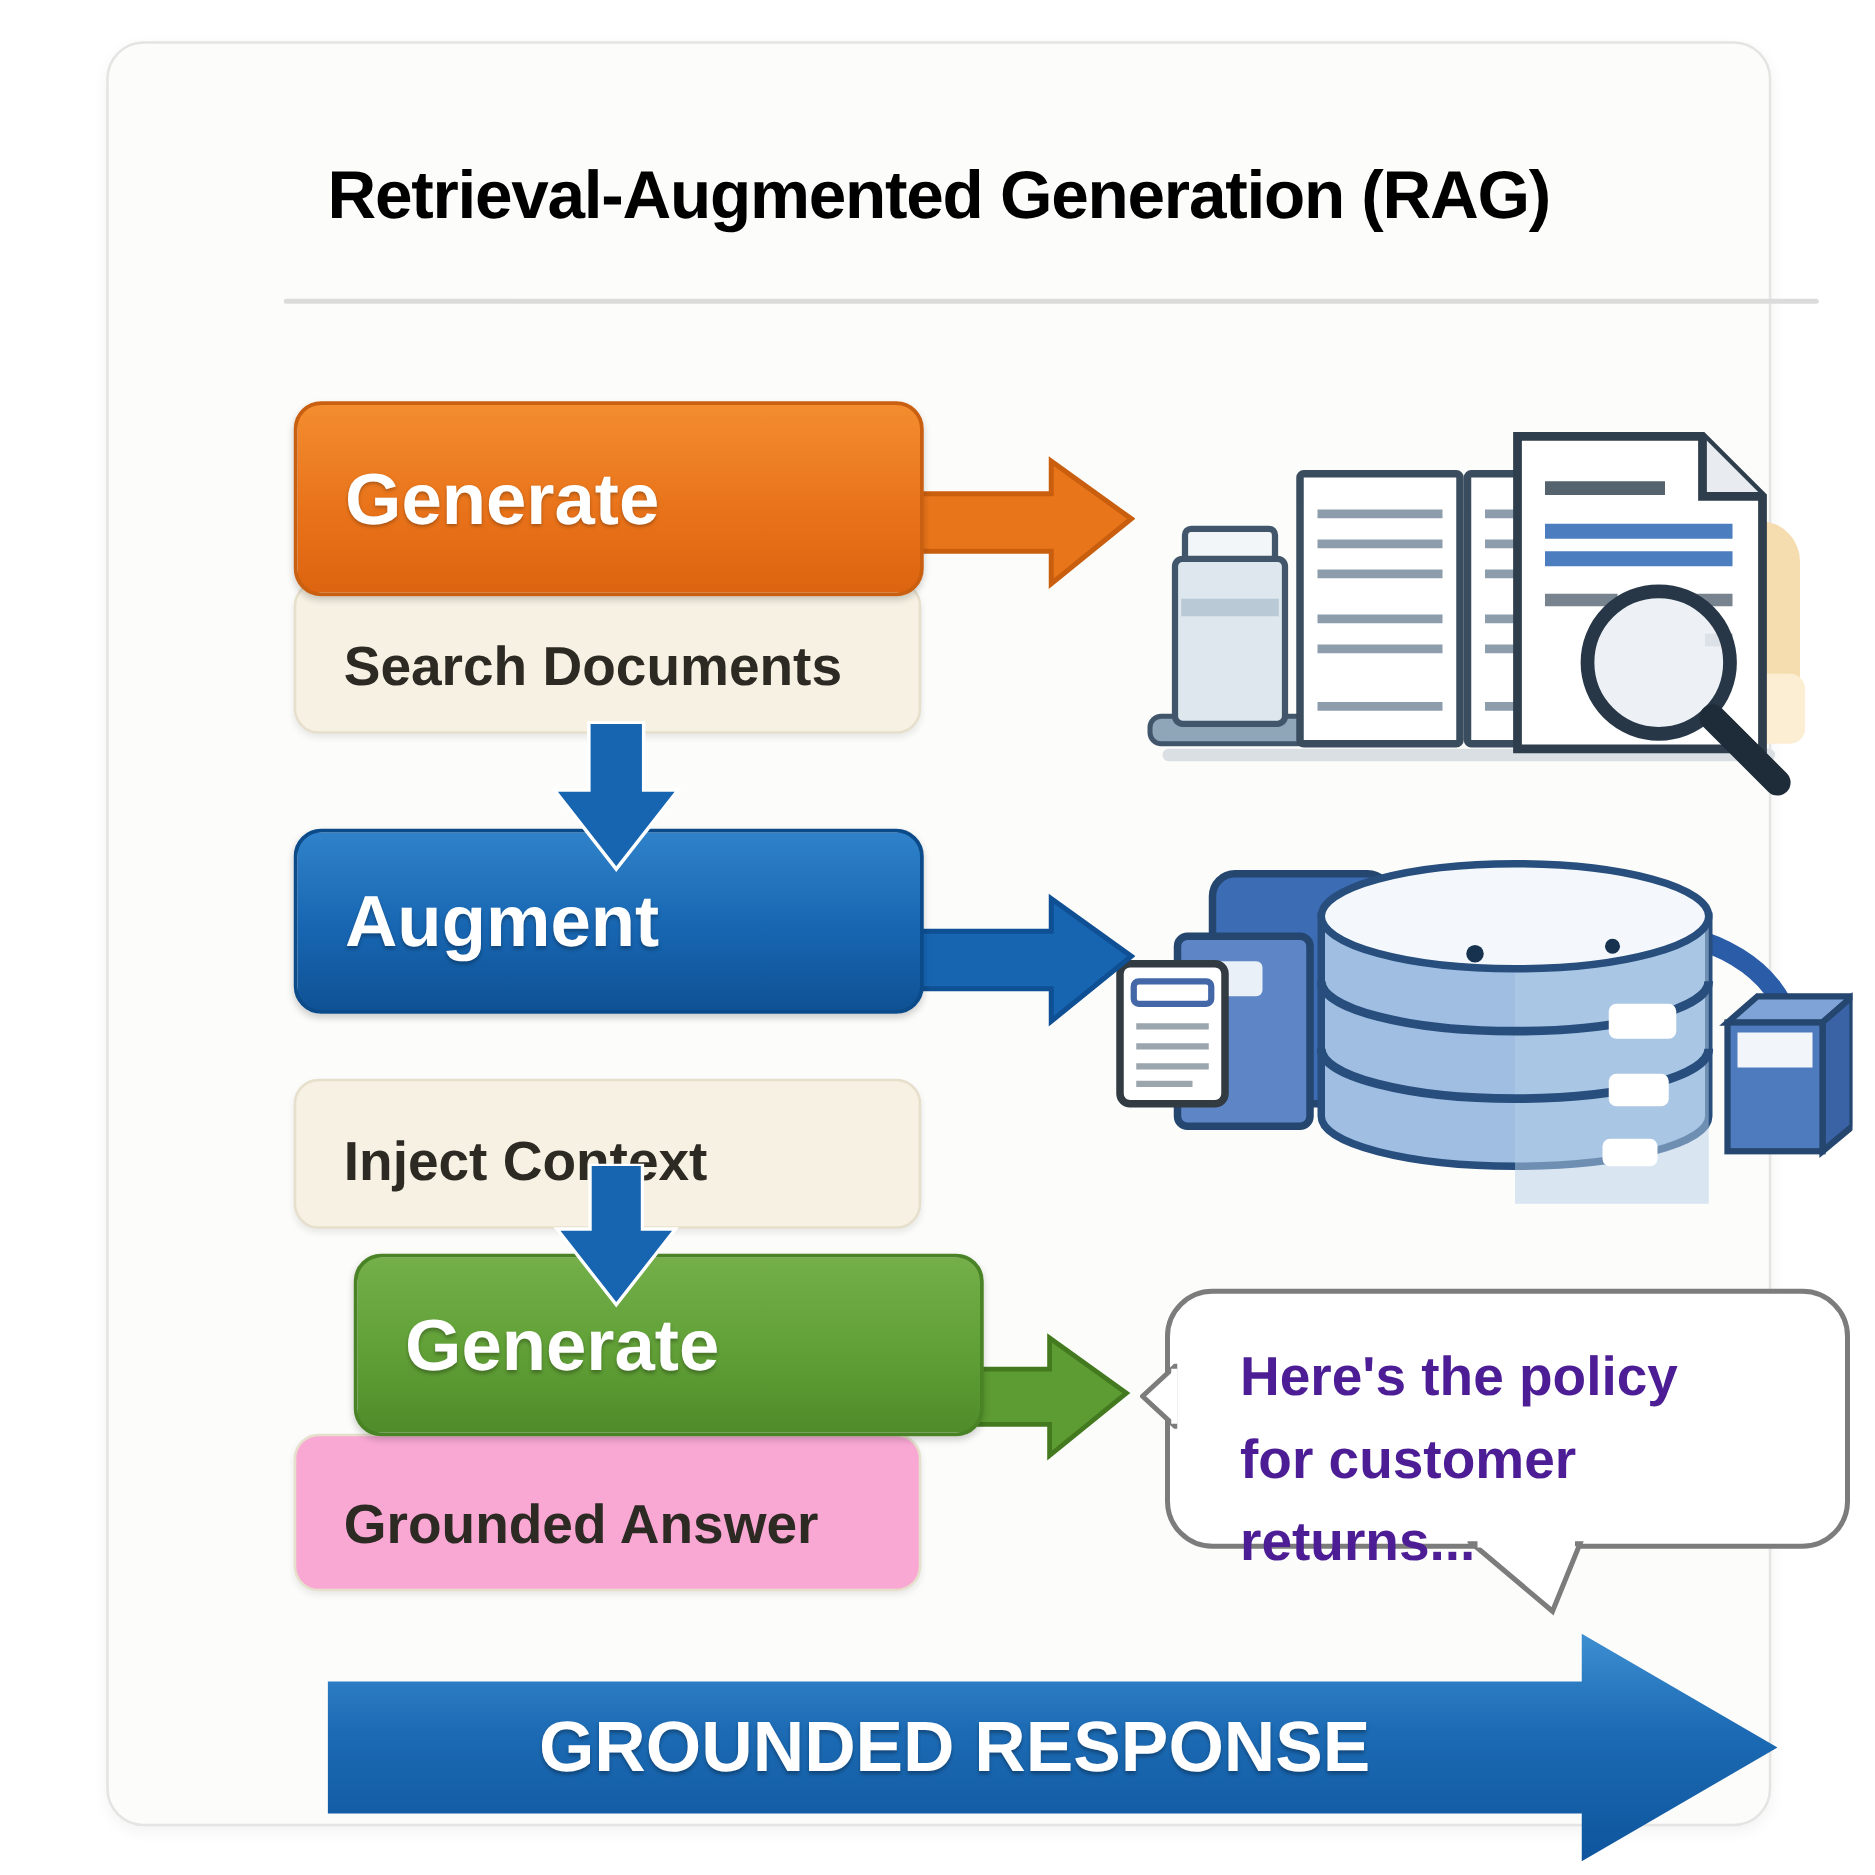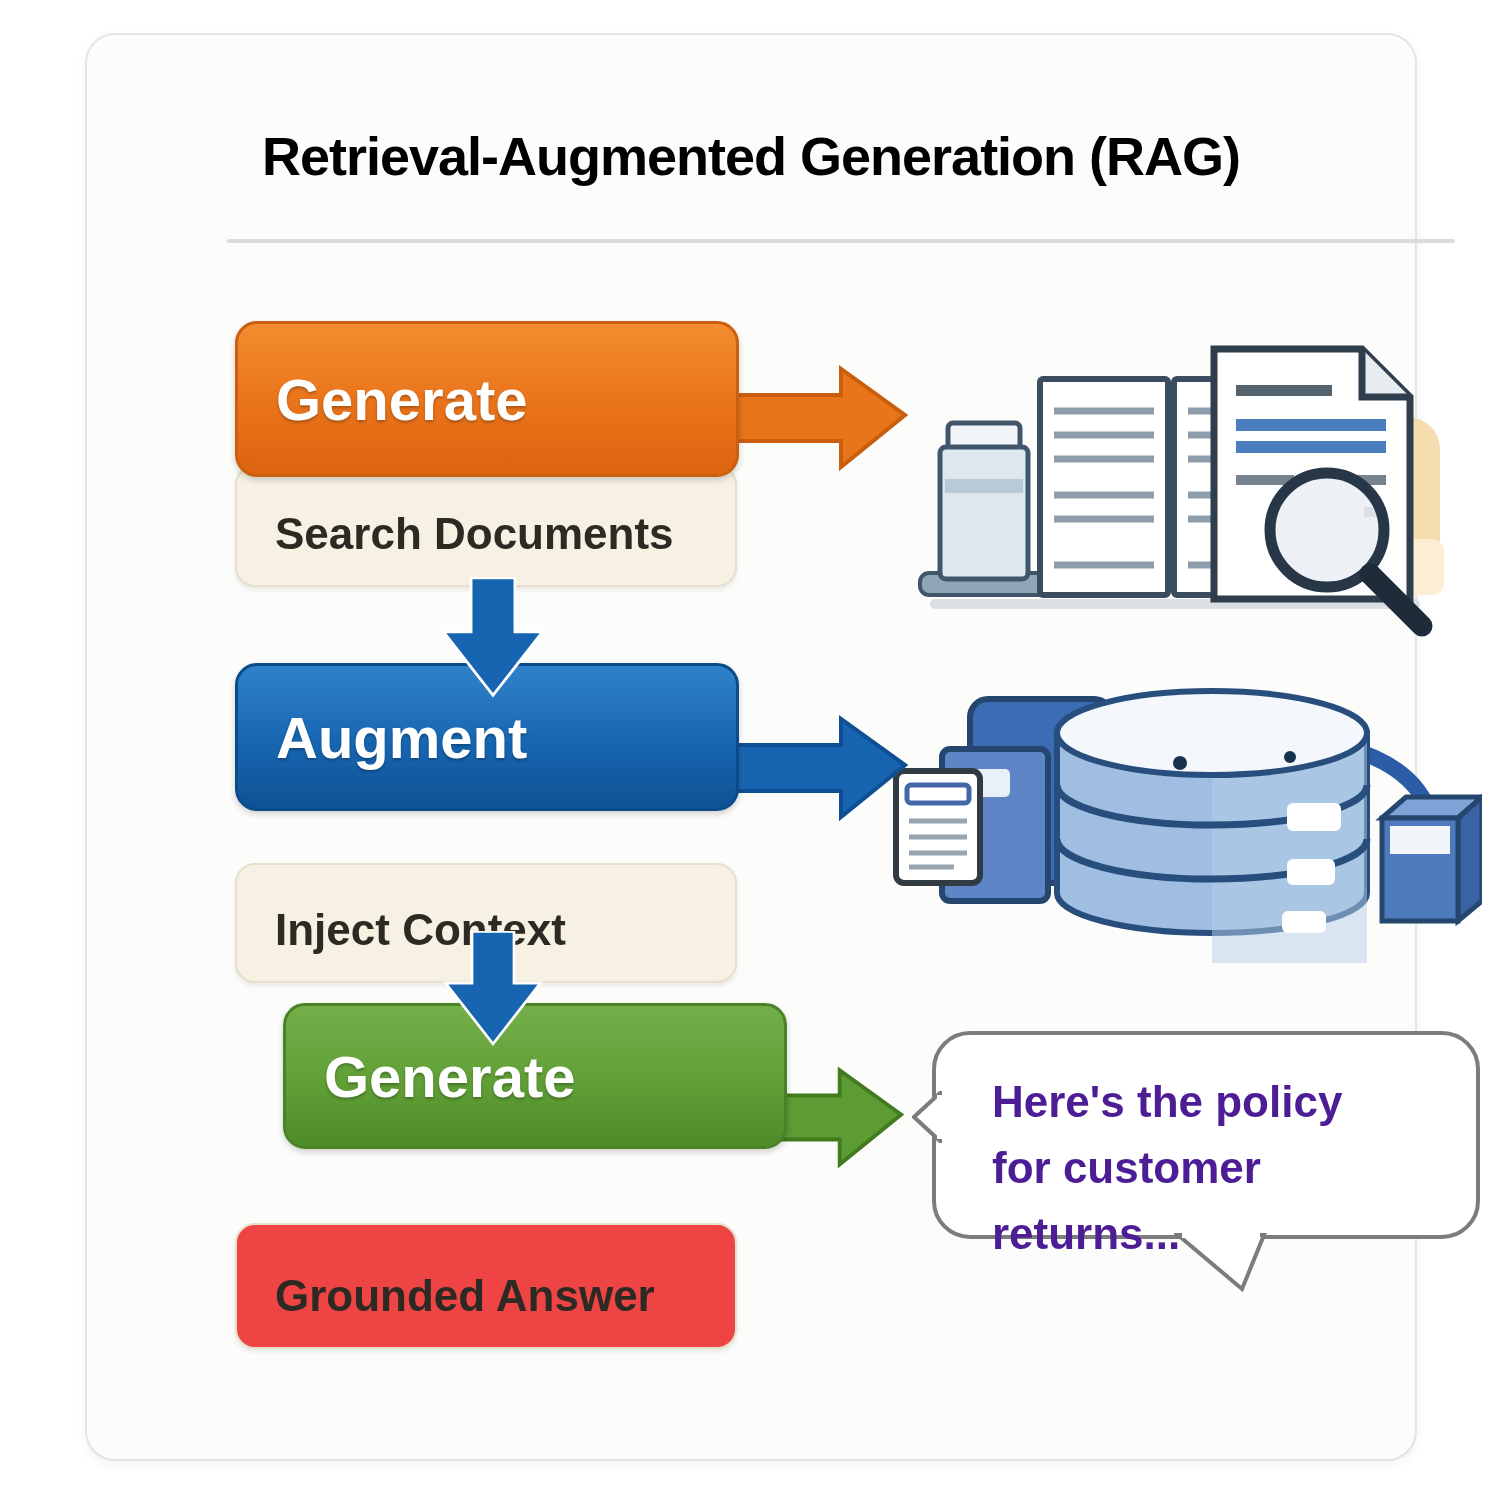--- a/index.html
+++ b/index.html
@@ -41,21 +41,21 @@
   .step-sub{
     position:absolute;left:148px;width:498px;display:flex;align-items:flex-end;
     background:#f6f1e3;border:2px solid #e6dfcc;border-radius:20px;z-index:2;
     box-shadow:0 3px 5px rgba(0,0,0,0.08);
   }
   .step-sub span{
     padding:0 0 26px 38px;font-size:44px;font-weight:bold;color:#2d2a24;margin-top:30px;
   }
   .sub-retrieve{top:430px;height:118px;}
   .sub-augment{top:828px;height:116px;}
-  .sub-generate{top:1188px;height:122px;background:#ef4444;}
+  .sub-generate{top:1112px;height:122px;background:#f9a8d4;}
   .right-arrow{position:absolute;z-index:1;}
   .down-arrow{position:absolute;left:350px;width:112px;z-index:4;}
   .art{position:absolute;}
   .bubble{
     position:absolute;left:845px;top:996px;width:548px;height:208px;
     background:#ffffff;border:4px solid #7c7c7c;border-radius:38px;z-index:2;
     box-sizing:border-box;
   }
   .bubble-text{
     padding:34px 40px 0 56px;font-size:44px;font-weight:bold;color:#4c1d95;line-height:1.5;
@@ -195,15 +195,18 @@
       <svg class="bubble-tail" viewBox="0 0 96 62">
         <polygon points="4,4 90,4 68,58" fill="#ffffff" stroke="#7c7c7c" stroke-width="4"></polygon>
         <rect x="8" y="0" width="78" height="7" fill="#ffffff"></rect>
       </svg>
       <svg class="bubble-notch" viewBox="0 0 30 52">
         <polygon points="28,2 2,26 28,50" fill="#ffffff" stroke="#7c7c7c" stroke-width="4"></polygon>
         <rect x="25" y="4" width="6" height="44" fill="#ffffff"></rect>
       </svg>
     </div>
 
+    <div class="big-arrow">
+      <div class="big-arrow-label">GROUNDED RESPONSE</div>
+    </div>
 
   </div>
 </div>
 
 </body></html>

